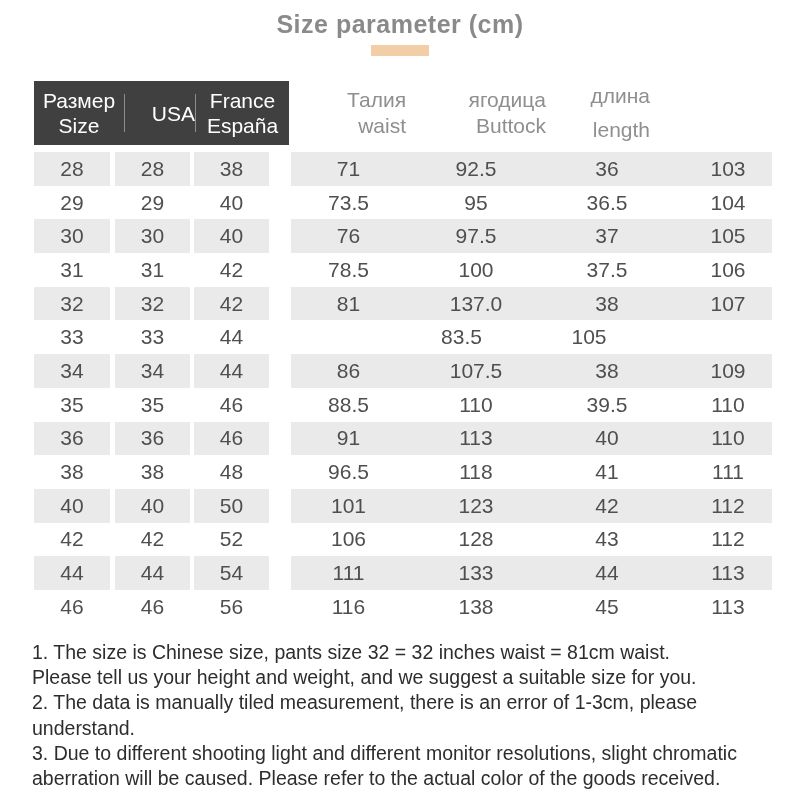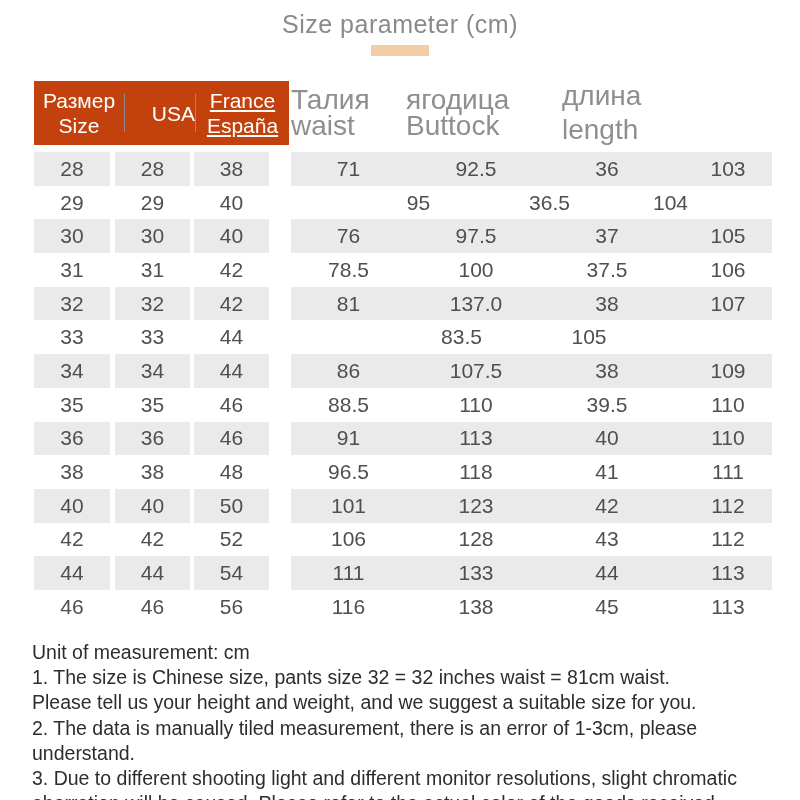--- a/index.html
+++ b/index.html
@@ -7,49 +7,49 @@
   body {
     font-family:"Liberation Sans","DejaVu Sans",sans-serif;
     color:#4f4f4f;
     -webkit-font-smoothing:antialiased;
   }
   .page { width:800px; height:800px; overflow:hidden; background:#fff; }
 
   
   .title-wrap { text-align:center; padding-top:10px; }
   .title {
-    font-size:25px; font-weight:400; color:#8a8a8a; letter-spacing:0.5px;
+    font-size:25px; font-weight:700; color:#8a8a8a; letter-spacing:0.5px;
     line-height:29px;
   }
   .title-underline {
     width:58px; height:11px; margin:6px auto 0 auto;
     background:#f3cda6;
   }
 
   
   .size-table { margin:25px 0 0 34px; width:738px; }
 
   .header-row { display:flex; height:64px; margin-bottom:7px; }
   .black-box {
-    width:255px; height:64px; background:#c2410c; color:#ffffff;
+    width:255px; height:64px; background:#404040; color:#ffffff;
     display:flex; align-items:stretch;
   }
   .bcell {
     display:flex; flex-direction:column; justify-content:center; align-items:center;
     font-size:21px; line-height:25px; font-weight:300;
   }
   .bcell.b1 { width:90px; }
   .bcell.b2 { width:70px;align-items:flex-end; }
-  .bcell.b3 { width:93px;text-decoration:underline; }
+  .bcell.b3 { width:93px; }
   .bdiv { width:1px; height:38px; background:#8d8d8d; align-self:center; }
 
   .gray-heads { display:flex; width:481px; margin-left:2px; color:#8f8f8f; }
   .gcell {
-    display:flex; flex-direction:column; justify-content:center; align-items:flex-start;
-    font-size:28px; line-height:26px; font-weight:300;
+    display:flex; flex-direction:column; justify-content:center; align-items:flex-end;
+    font-size:21px; line-height:26px; font-weight:300;
   }
   .gw1 { width:115px; } .gw2 { width:140px; } .gw3 { width:122px; }
   .gw4 { width:104px; padding-left:16px;gap:8px; }
 
   
   .row { display:flex; height:33.7px; font-size:21px; font-weight:300; color:#4f4f4f; }
   .cell { display:flex; align-items:center; justify-content:center; height:100%; }
   .c1 { width:76px; margin-right:5px; }
   .c2 { width:75px; margin-right:4px; }
   .c3 { width:75px; margin-right:22px; }
@@ -120,20 +120,21 @@
             <div class="sub w2">92.5</div>
             <div class="sub w3">36</div>
             <div class="sub w4">103</div>
           </div>
         </div>
         <div class="row">
           <div class="cell c1">29</div>
           <div class="cell c2">29</div>
           <div class="cell c3">40</div>
           <div class="cell wide">
+            <div class="sub w1">73.5</div>
             <div class="sub w2">95</div>
             <div class="sub w3">36.5</div>
             <div class="sub w4">104</div>
           </div>
         </div>
         <div class="row striped">
           <div class="cell c1">30</div>
           <div class="cell c2">30</div>
           <div class="cell c3">40</div>
           <div class="cell wide">
@@ -259,21 +260,20 @@
             <div class="sub w1">116</div>
             <div class="sub w2">138</div>
             <div class="sub w3">45</div>
             <div class="sub w4">113</div>
           </div>
         </div>
       </div>
   </div>
 
   <div class="notes" id="notes">
-      <div class="note-line">Unit of measurement: cm</div>
       <div class="note-line">1. The size is Chinese size, pants size 32 = 32 inches waist = 81cm waist.</div>
       <div class="note-line">Please tell us your height and weight, and we suggest a suitable size for you.</div>
       <div class="note-line">2. The data is manually tiled measurement, there is an error of 1-3cm, please understand.</div>
       <div class="note-line">3. Due to different shooting light and different monitor resolutions, slight chromatic</div>
       <div class="note-line">aberration will be caused. Please refer to the actual color of the goods received.</div>
     </div>
 
 </div>
 
 </body></html>

